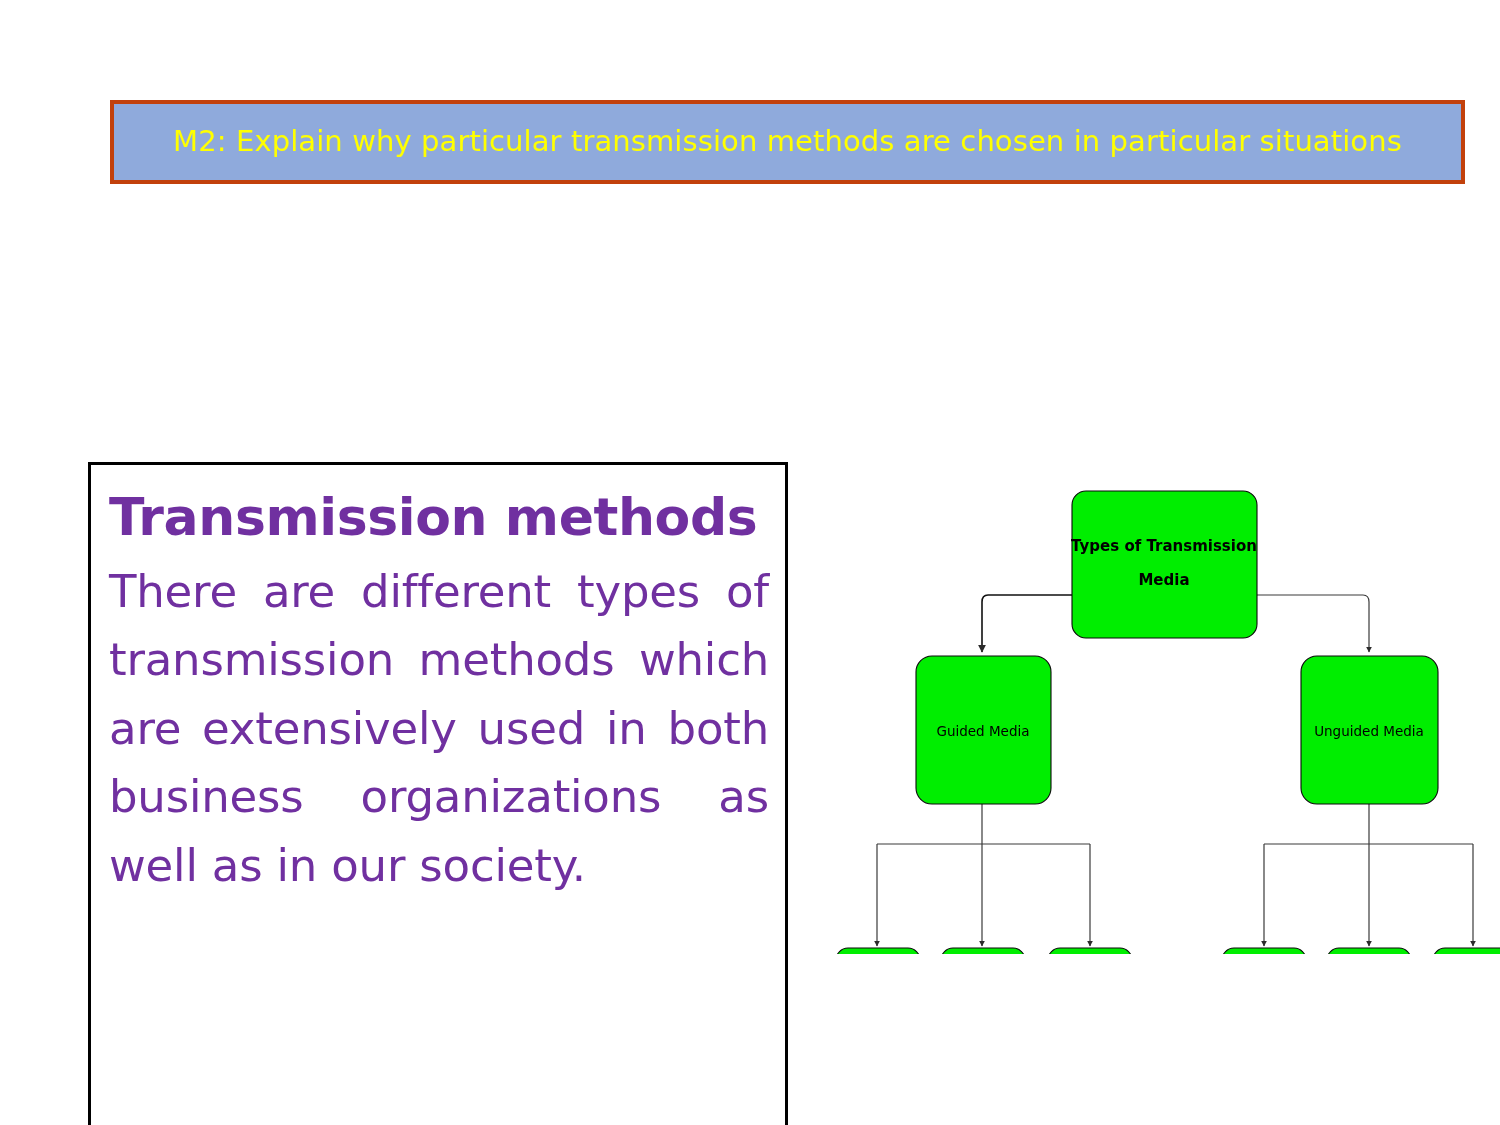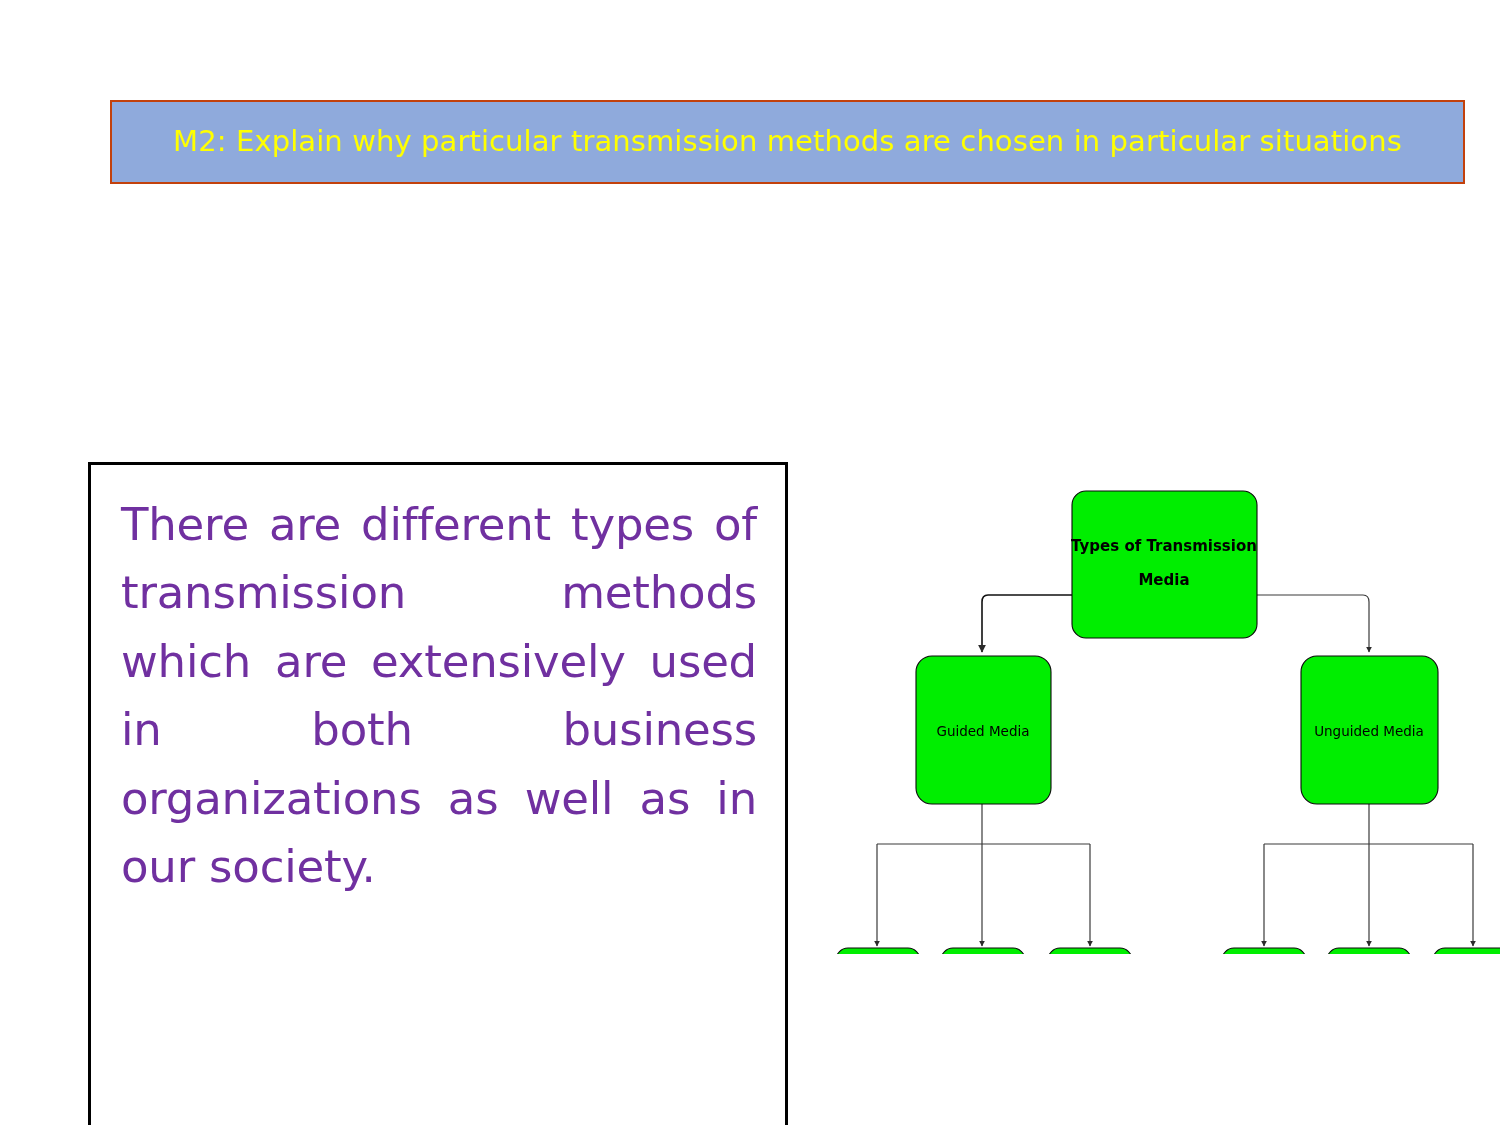--- a/index.html
+++ b/index.html
@@ -17,21 +17,21 @@
   }
 
   
   #title-banner {
     position: absolute;
     left: 110px;
     top: 100px;
     width: 1355px;
     height: 84px;
     background: #8faadc;
-    border: 2px solid #c2410c;
+    border: 4px solid #c2410c;
     box-sizing: border-box;
     display: flex;
     align-items: center;
     justify-content: center;
   }
   #title-banner .title-text {
     color: #ffff00;
     font-size: 29px;
     font-weight: 400;
     line-height: 1.28;
@@ -57,21 +57,21 @@
     font-weight: bold;
     font-size: 52px;
     line-height: 1.48;
     margin: 0 0 2px 0;
     letter-spacing: -0.4px;
   }
   #text-body {
     color: #7030a0;
     font-size: 45px;
     line-height: 1.52;
-    margin: 12px;
+    margin: 0;
     text-align: justify;
     text-align-last: left;
     letter-spacing: -0.2px;
     -webkit-hyphens: none;
     hyphens: none;
   }
 
   
   #diagram {
     position: absolute;
@@ -112,20 +112,21 @@
   }
 </style>
 </head>
 <body>
 
 <div id="title-banner">
   <div class="title-text">M2: Explain why particular transmission methods are chosen in particular situations</div>
 </div>
 
 <div id="text-box">
+  <div id="text-heading">Transmission methods</div>
   <div id="text-body">There are different types of transmission methods which are extensively used in both business organizations as well as in our society.</div>
 </div>
 
 <div id="diagram">
   <svg viewBox="0 0 680 480" xmlns="http://www.w3.org/2000/svg">
     <defs>
       <marker id="arrow" viewBox="0 0 10 10" refX="9" refY="5" markerWidth="5" markerHeight="5" orient="auto-start-reverse">
         <path d="M 0 0 L 10 5 L 0 10 z" fill="#2b2b2b"></path>
       </marker>
     </defs>

